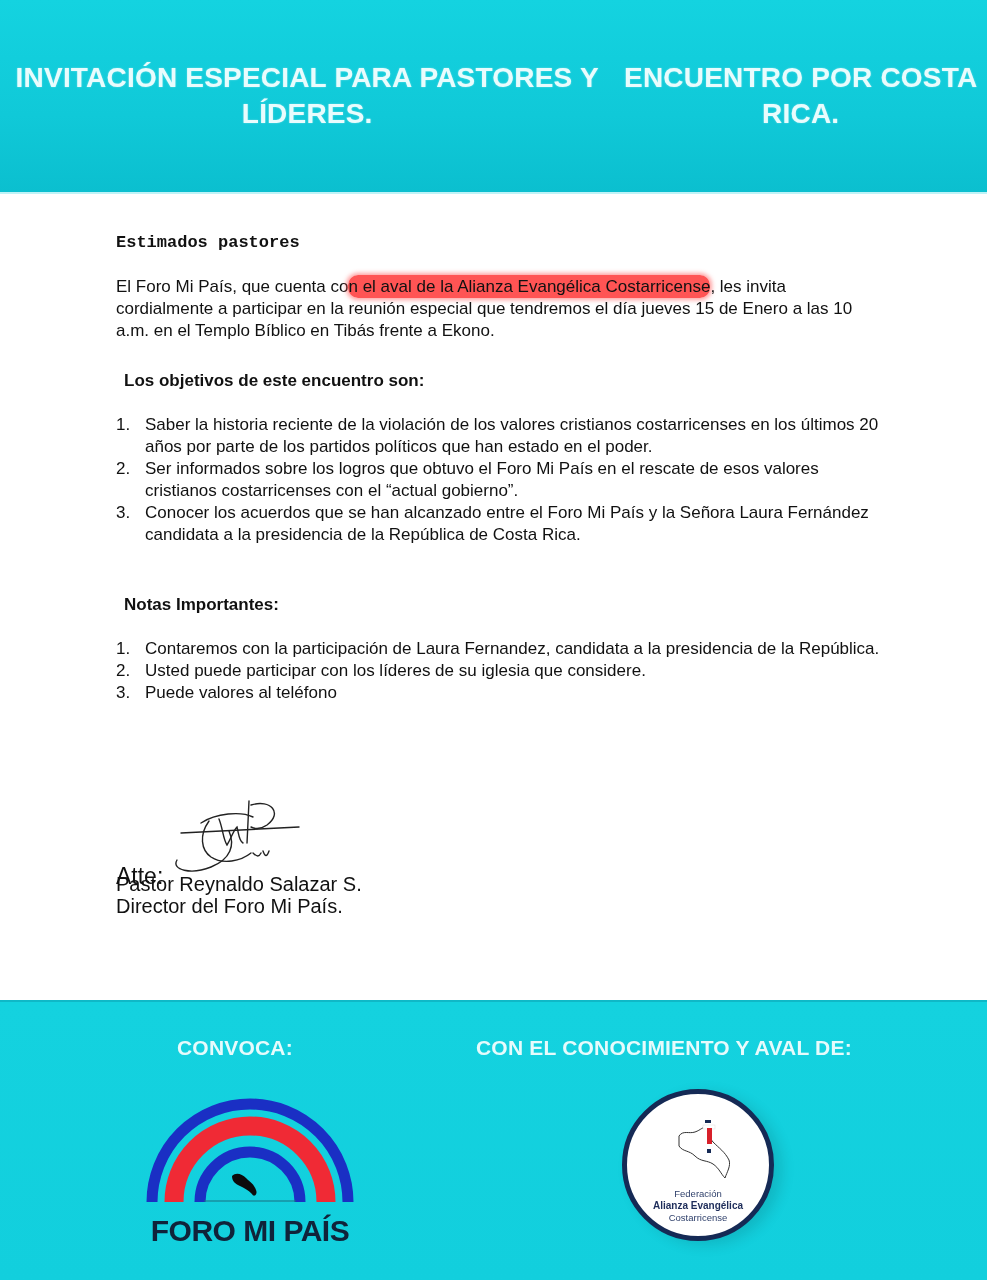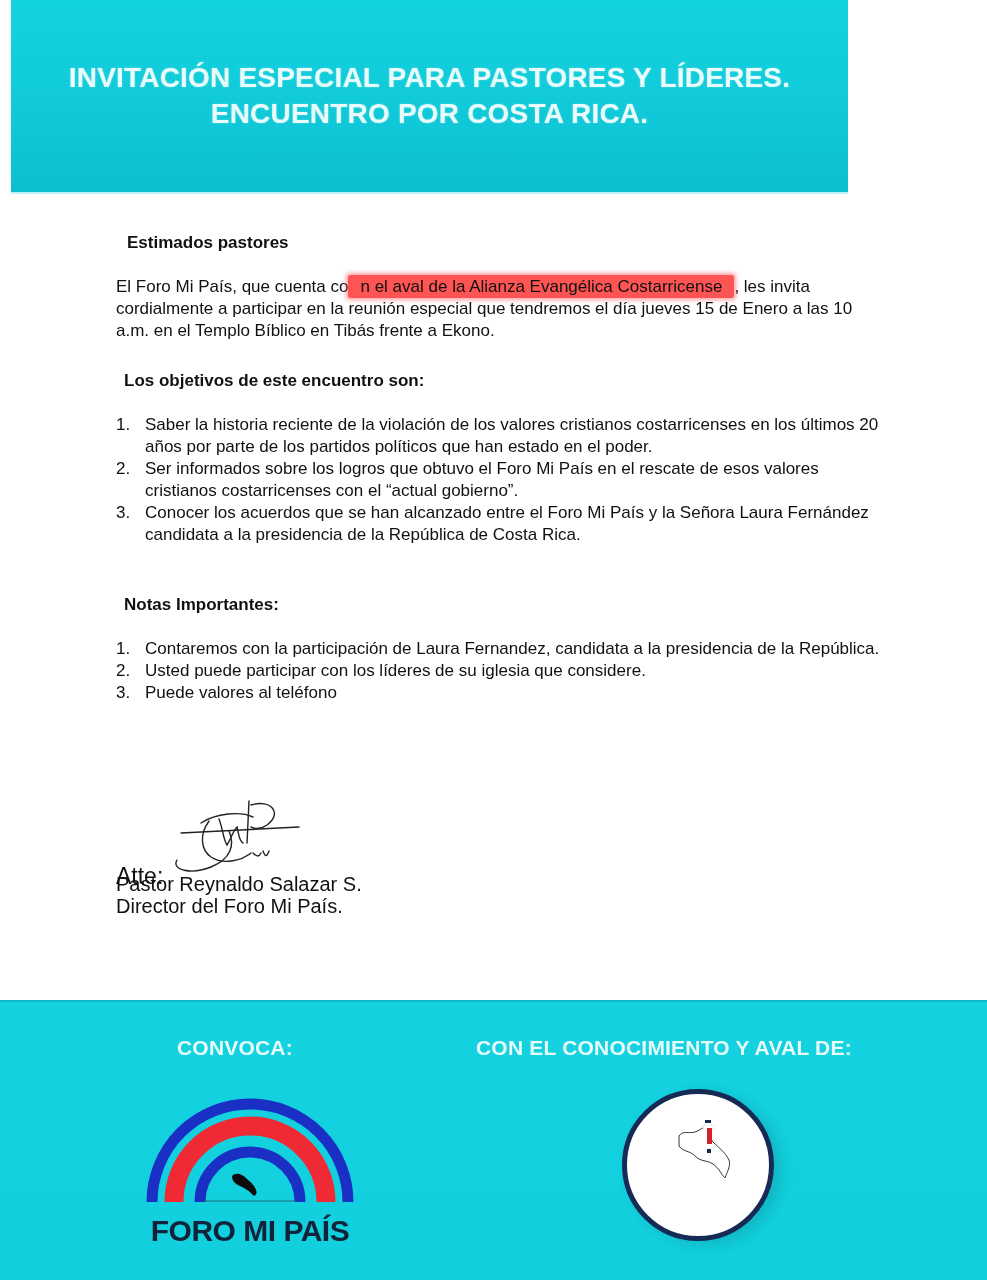--- a/index.html
+++ b/index.html
@@ -4,45 +4,45 @@
 <style>
   html, body { margin: 0; padding: 0; }
   body {
     width: 987px; height: 1280px; overflow: hidden;
     background: #ffffff;
     font-family: "Liberation Sans", sans-serif;
     color: #111;
     position: relative;
   }
   .header {
-    position: absolute; left: 11px; top: 0; width: 837px; height: 192px;
+    position: absolute; left: 0; top: 0; width: 987px; height: 192px;
     background: linear-gradient(180deg, #14d3e0 0%, #10c9d8 60%, #0bbfcf 100%);
-    display: flex; flex-direction: column; align-items: center; justify-content: center;
+    display: flex; flex-direction: row; align-items: center; justify-content: center;
     border-bottom: 2px solid #bff3f7;
   }
   .header .title-line {
     color: #e9fcfd;
     font-weight: bold;
     font-size: 28px;
     letter-spacing: 0.2px;
     line-height: 36px;
     text-align: center;
     text-shadow: 0 0 2px rgba(255,255,255,0.4);
   }
   .content {
     position: absolute; left: 116px; top: 232px; width: 770px;
     font-size: 17px; line-height: 22px;
   }
-  .greeting { font-weight: bold; margin: 0 0 22px 11px; height: 22px; }
+  .greeting { font-weight: bold; margin: 0 0 22px 0; height: 22px; font-family: Liberation Mono, monospace; }
   .intro { margin: 0; }
   .highlight {
     background: #ff5454;
-    border-radius: 2px;
+    border-radius: 10px;
     box-shadow: 0 0 4px 2px rgba(255,84,84,0.55);
-    padding: 2px 12px;
+    padding: 2px 0;
   }
   .section-title { font-weight: bold; margin: 28px 0 22px 8px; }
   .section-title.notes { margin-top: 48px; }
   ol.items { margin: 0; padding: 0; list-style: none; }
   ol.items li { display: flex; }
   ol.items li .num { width: 29px; flex: none; }
   ol.items li .txt { flex: 1; }
   .signature-block {
     position: absolute; left: 116px; top: 795px; width: 320px; height: 125px;
   }
@@ -160,14 +160,19 @@
   </div>
 
   <div class="logo-alianza">
     <svg class="alianza-map" width="60" height="70" viewBox="0 0 60 70">
       <path d="M4 20 C8 14 14 18 20 16 C26 14 28 10 32 12 C36 14 34 22 38 26 C44 32 50 36 54 44 C56 50 52 56 50 62 C46 58 44 52 38 48 C32 44 26 46 20 40 C14 34 8 36 4 30 Z" fill="none" stroke="#333" stroke-width="1"></path>
       <rect x="30" y="4" width="6" height="3" fill="#152a55"></rect>
       <rect x="28" y="9" width="12" height="4" fill="#fff" stroke="#ddd" stroke-width="0.5"></rect>
       <rect x="32" y="12" width="5" height="16" fill="#d8202a"></rect>
       <rect x="32" y="33" width="4" height="4" fill="#152a55"></rect>
     </svg>
+    <div class="alianza-text">
+      <div>Federación</div>
+      <div class="bold">Alianza Evangélica</div>
+      <div>Costarricense</div>
+    </div>
   </div>
 </div>
 
 </body></html>

